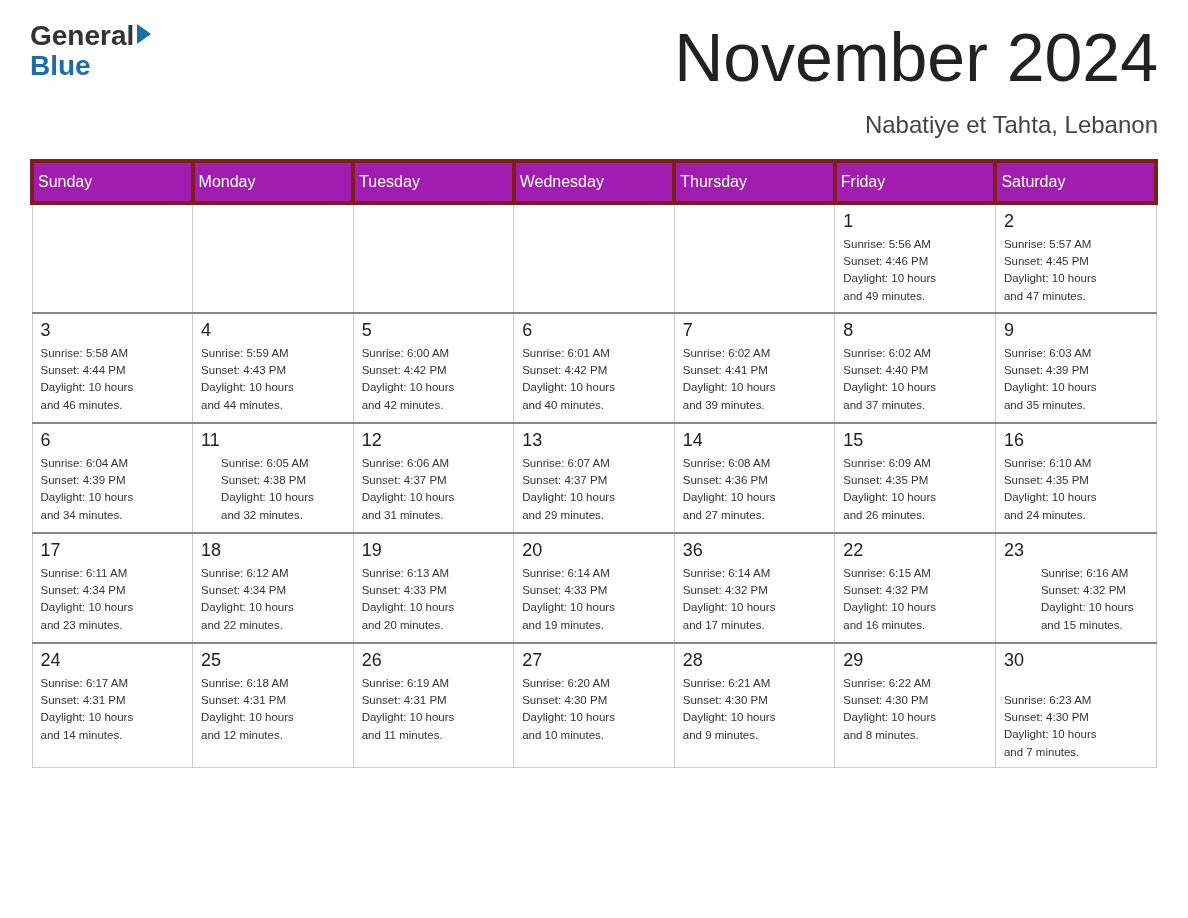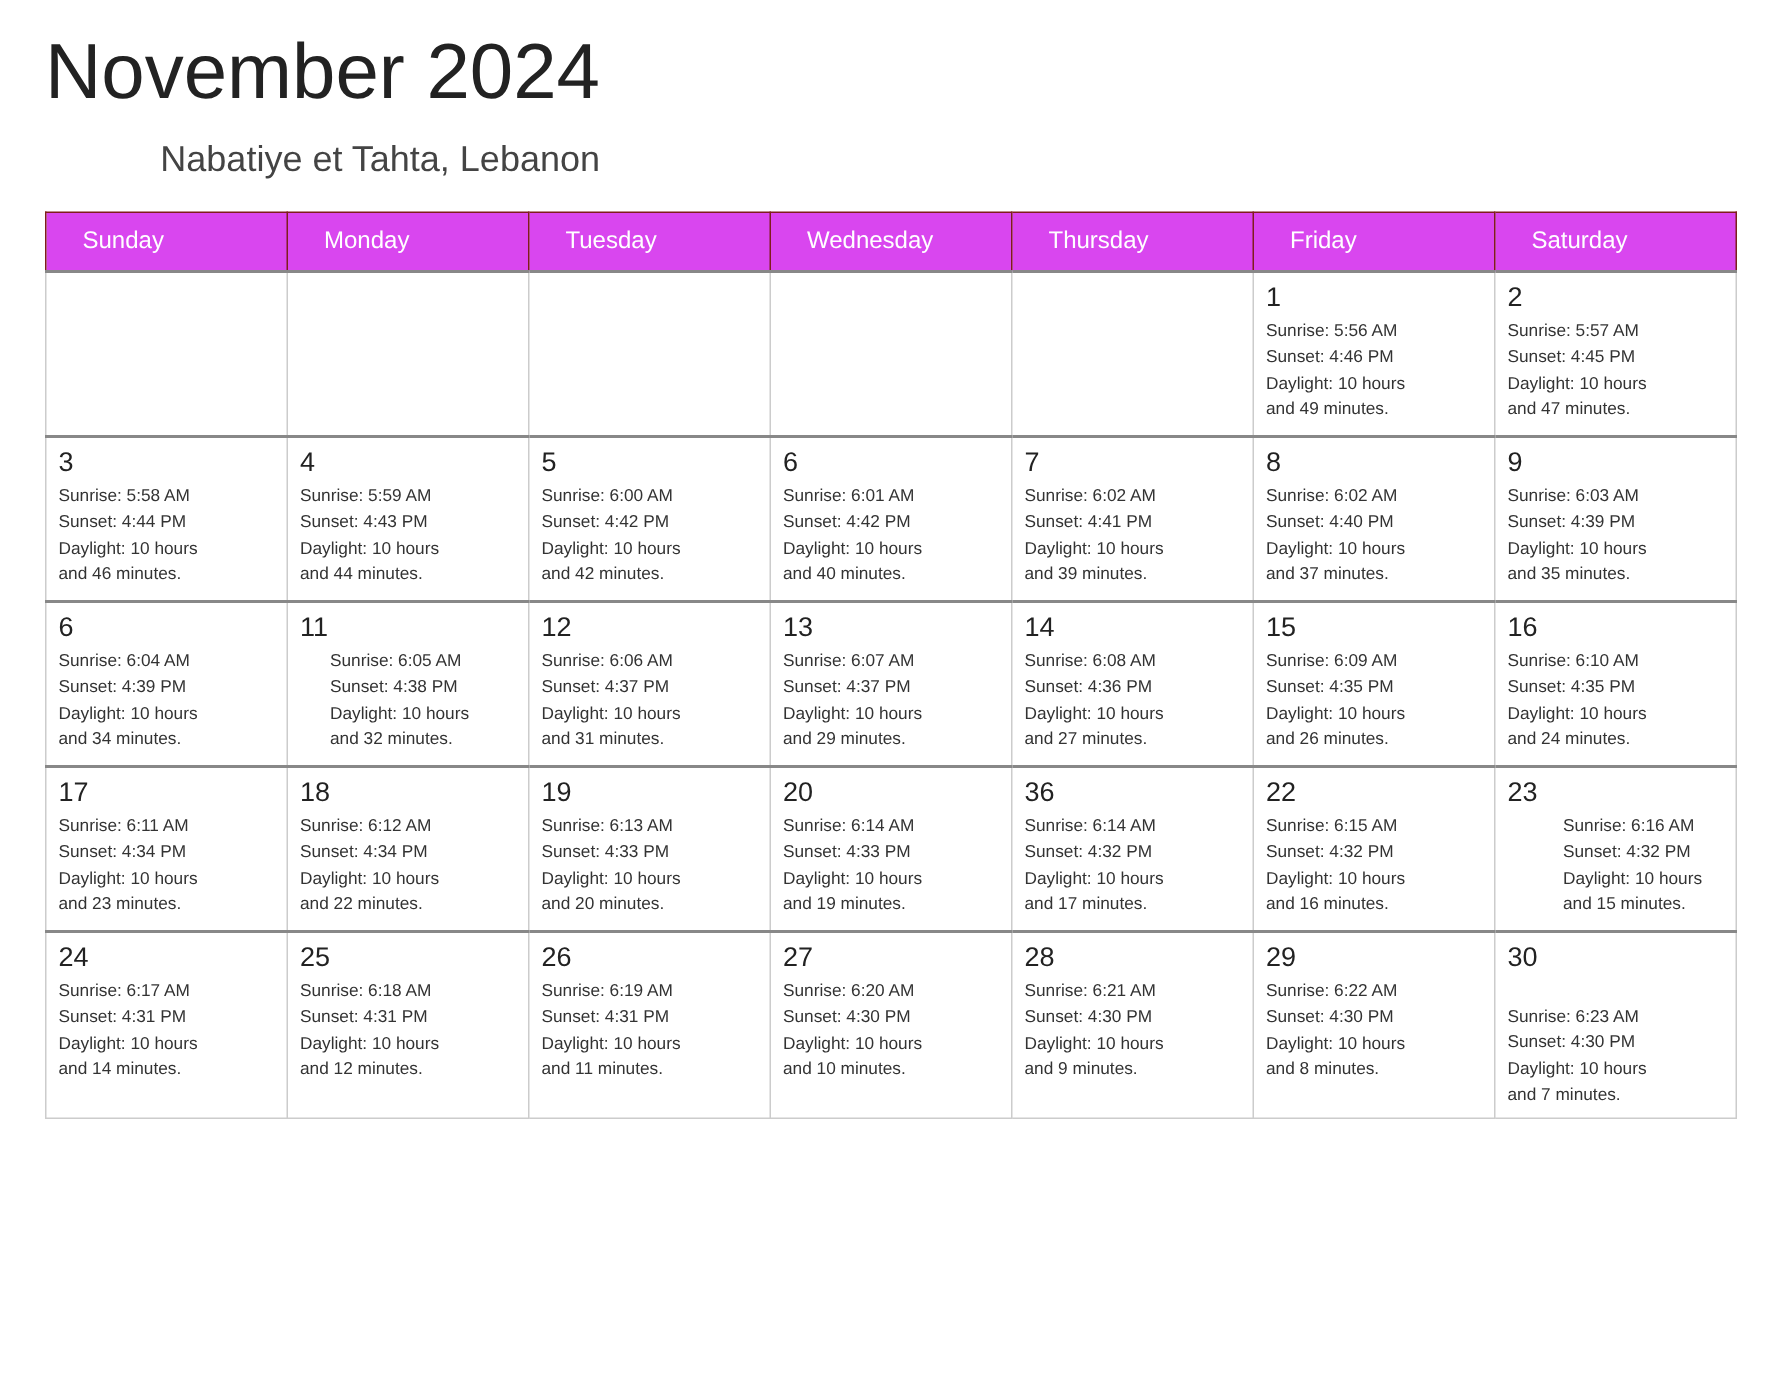--- a/index.html
+++ b/index.html
@@ -34,43 +34,43 @@
       font-size: 28px;
       font-weight: bold;
       color: #1a6ea8;
       display: block;
       margin-top: -2px;
     }
     .title-section {
       text-align: right;
     }
     .main-title {
-      font-size: 52px;
+      font-size: 68px;
       font-weight: 300;
       color: #222;
       line-height: 1.1;
     }
     .subtitle {
       font-size: 24px;
       color: #444;
       margin-top: 16px;
     }
     .calendar {
       width: 100%;
       border-collapse: collapse;
       border: 1px solid #999;
     }
     .calendar th {
-      background-color: #d946ef;
+      background-color: #a21caf;
       color: #fff;
       font-size: 16px;
       font-weight: normal;
-      padding: 10px 24px;
+      padding: 10px 4px;
       text-align: left;
-      border: 1px solid #7f1d1d;
+      border: 4px solid #7f1d1d;
     }
     .calendar td {
       vertical-align: top;
       padding: 6px 8px;
       border: 1px solid #ccc;
       width: calc(100% / 7);
       min-height: 110px;
       height: 110px;
     }
     .day-number {
@@ -98,20 +98,27 @@
     }
     .logo-line1 {
       display: flex;
       align-items: center;
     }
   </style>
 </head>
 <body>
 
 <div class="header">
+  <div class="logo-container">
+    <div class="logo-line1">
+      <span class="logo-text-general">General</span>
+      <div class="logo-arrow"></div>
+    </div>
+    <span class="logo-blue">Blue</span>
+  </div>
   <div class="title-section">
     <div class="main-title">November 2024</div>
     <div class="subtitle">Nabatiye et Tahta, Lebanon</div>
   </div>
 </div>
 
 <table class="calendar">
   <thead>
     <tr>
     <th>Sunday</th>

